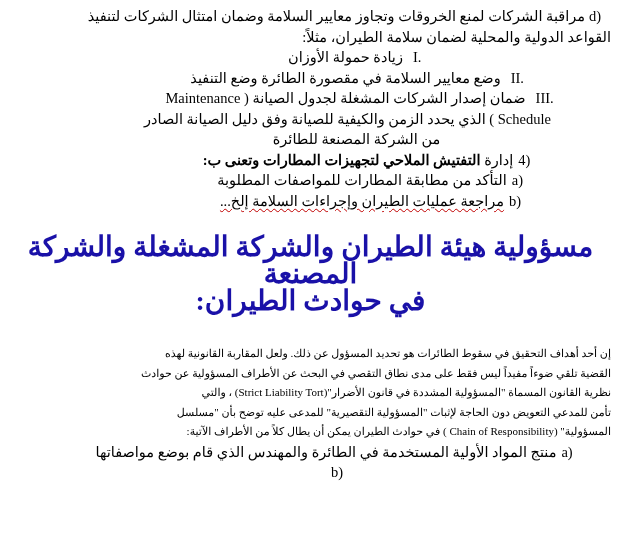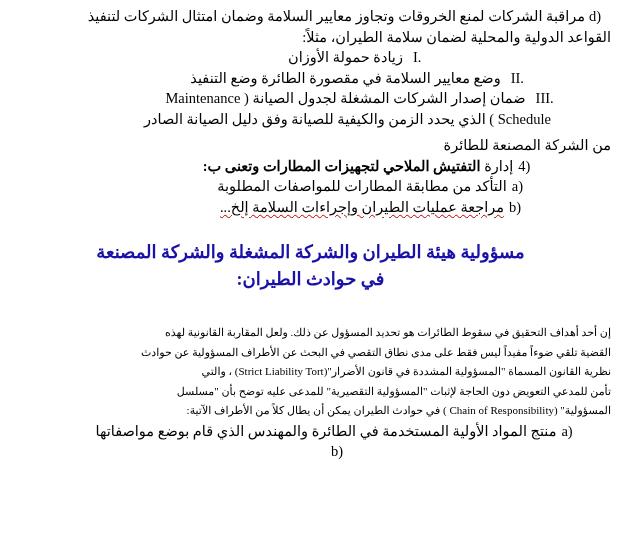--- a/index.html
+++ b/index.html
@@ -68,23 +68,22 @@
   .roman .li .marker {
     width: 30px;
     padding-left: 10px;
     text-align: left;
   }
   .roman-cont {
     text-align: center;
     padding-left: 74px;
   }
   .roman-cont2 {
-    text-align: right;
+    text-align: center;
     padding-left: 92px;
-    margin-top: 6px;
   }
 
   
   .block-4 { margin-top: 0px; }
   .block-4 .li { justify-content: center; padding-left: 120px; }
   .block-4 .li .marker { width: 20px; padding-left: 5px; }
   .b4-label { font-weight: bold; }
 
   .sub-ab .li { justify-content: center; padding-left: 128px; }
   .sub-ab .li .marker { width: 20px; padding-left: 5px; }
@@ -95,21 +94,21 @@
     text-decoration-style: wavy;
     text-decoration-color: #c00000;
     text-decoration-thickness: 1px;
     text-underline-offset: 2px;
   }
 
   
   .heading {
     color: #1a11a8;
     font-weight: bold;
-    font-size: 18px;
+    font-size: 28px;
     line-height: 27px;
     text-align: center;
     margin-top: 22px;
     font-family: "Liberation Serif", "DejaVu Serif", serif;
     direction: rtl;
   }
   .heading .h-l2 { display: block; }
 
   
   .para {

